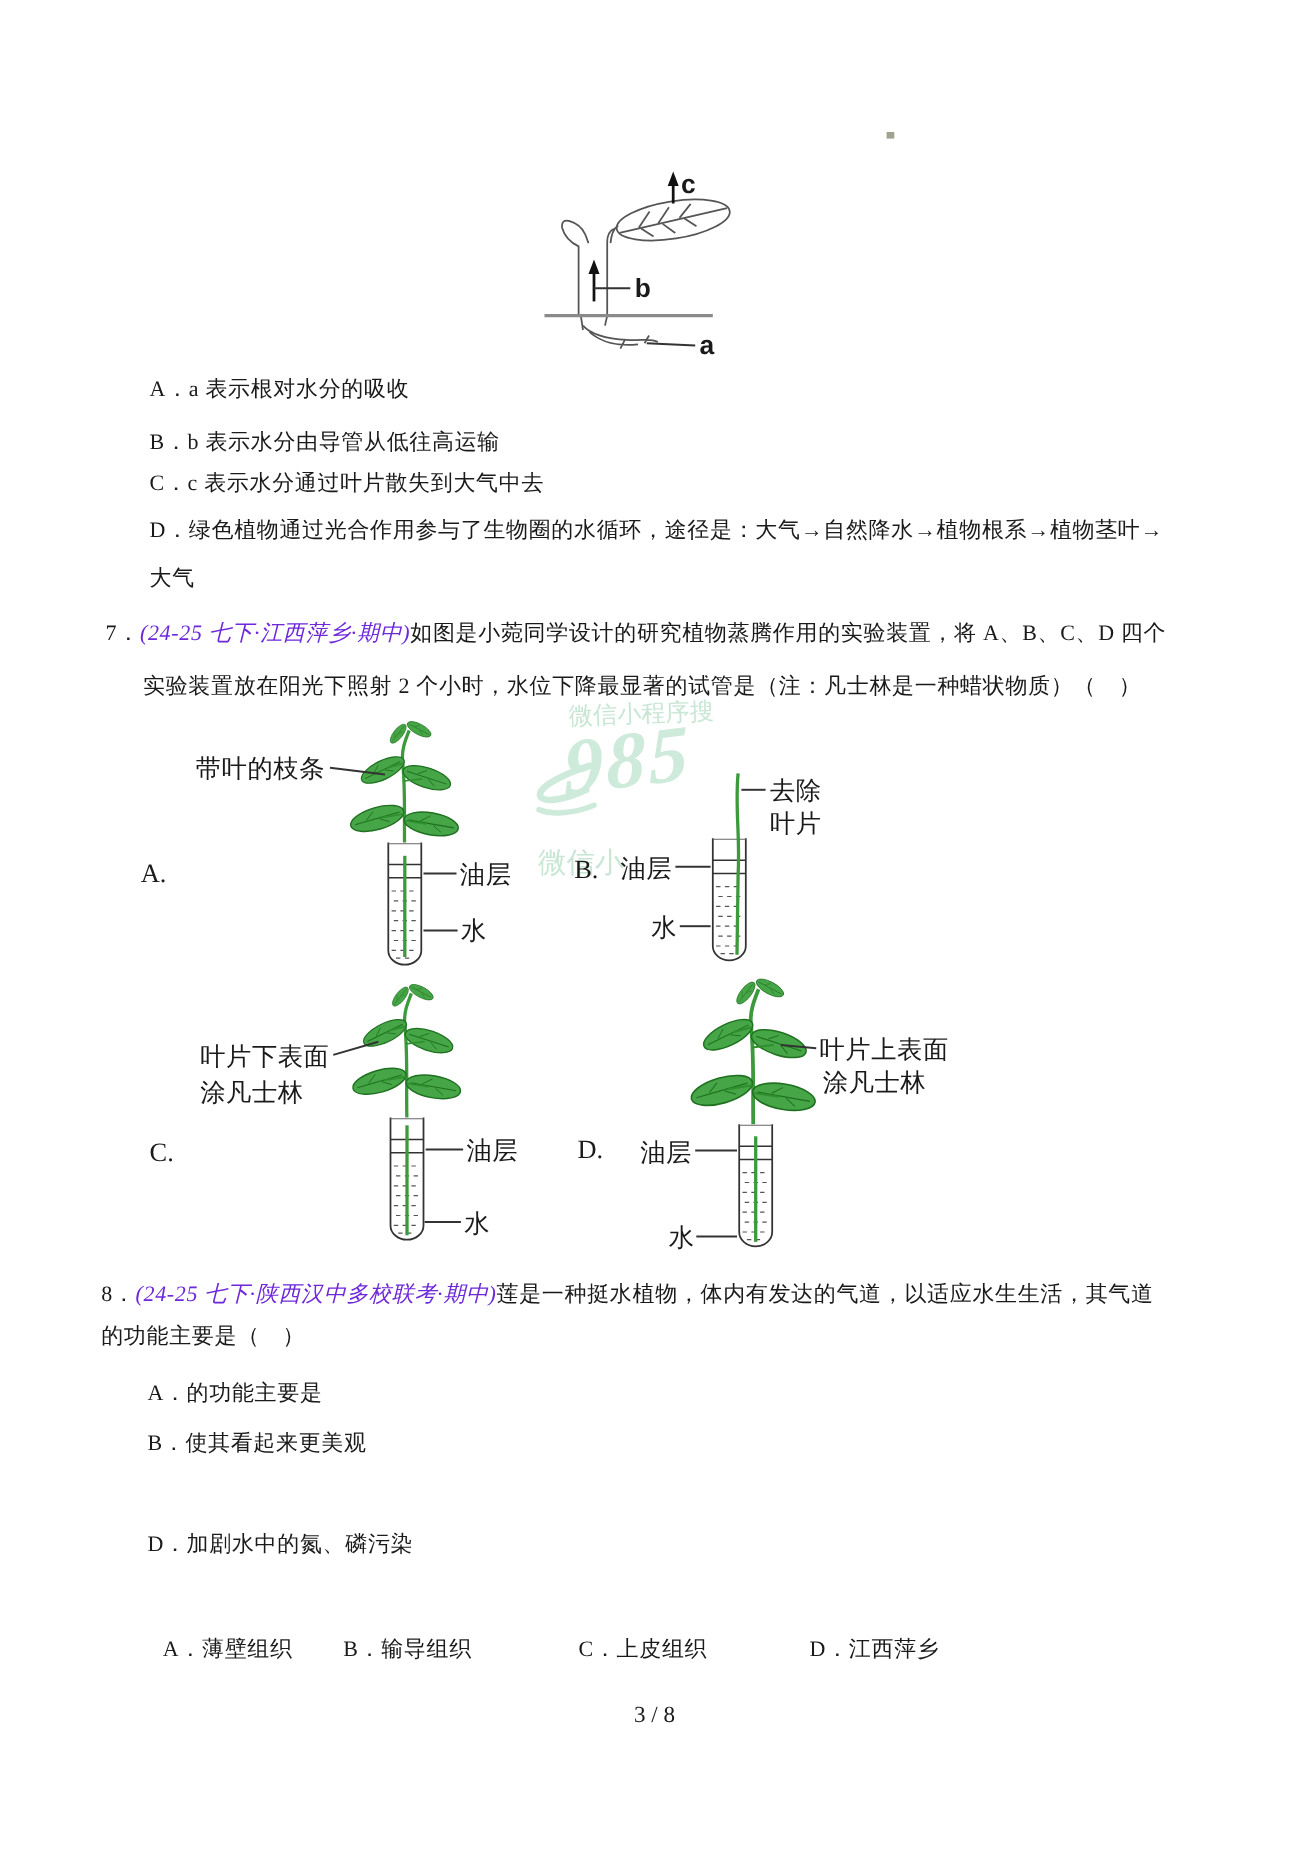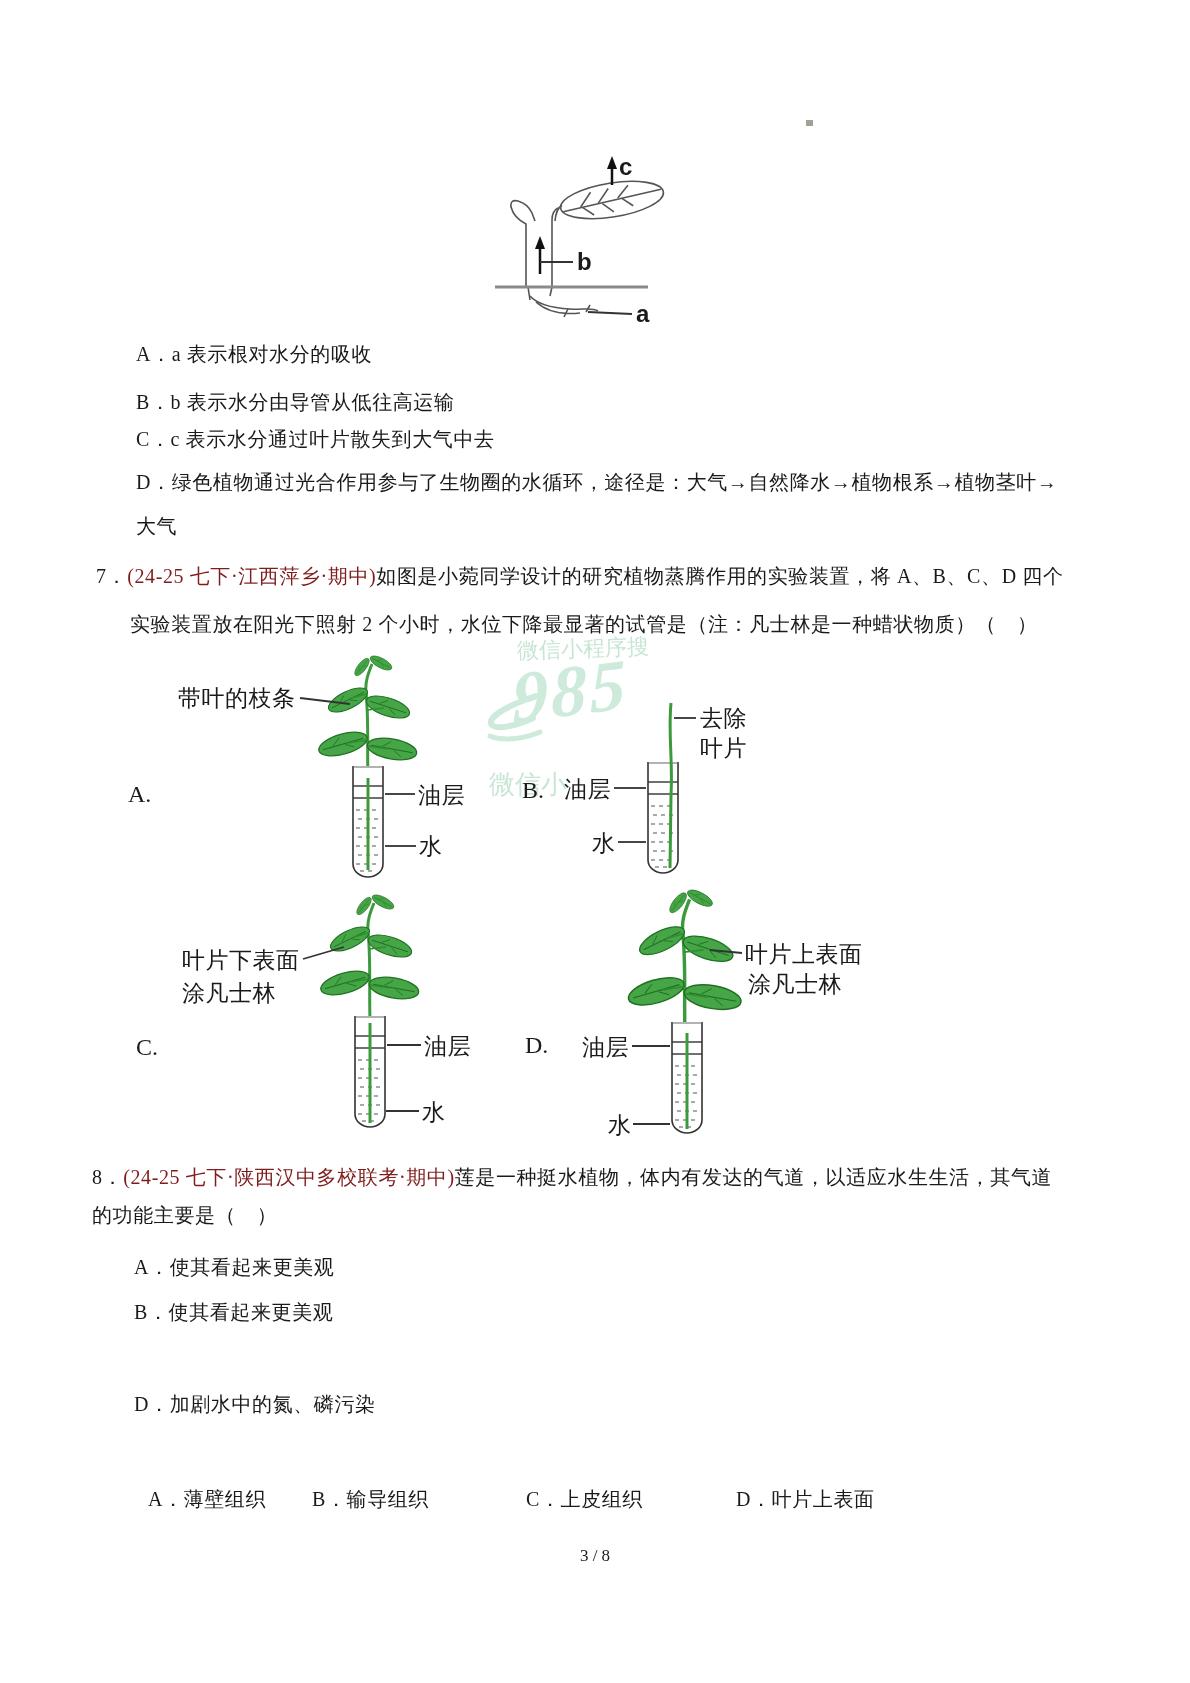--- a/index.html
+++ b/index.html
@@ -1,26 +1,26 @@
 <!DOCTYPE html>
 <html><head>
 <meta charset="utf-8">
 <style>
   html,body{margin:0;padding:0;background:#e8e8e8;}
   .page{position:relative;width:1190px;height:1683px;background:#ffffff;margin:0 auto;
         font-family:"Liberation Serif","DejaVu Serif",serif;color:#1a1a1a;overflow:hidden;}
   .row{position:absolute;font-size:20px;line-height:30px;letter-spacing:.6px;white-space:nowrap;z-index:3;}
-  .tag{color:#7f1d1d;}
+  .tag{color:#6d28d9;font-style:italic;}
   .wm{position:absolute;color:#c8e6d4;z-index:1;white-space:nowrap;user-select:none;}
   svg.dev{position:absolute;z-index:2;overflow:visible;}
   svg text{font-family:"Liberation Serif","DejaVu Serif",serif;fill:#1a1a1a;font-size:23px;letter-spacing:.5px;}
   svg text.letter{font-size:24px;letter-spacing:0;}
   svg text.small-letter{font-size:24px;font-weight:bold;font-family:"Liberation Sans","DejaVu Sans",sans-serif;}
   .dot{position:absolute;left:806px;top:120px;width:7px;height:6px;background:#90927f;opacity:.85;z-index:3;}
-  .footer{position:absolute;left:595px;top:1546px;transform:translateX(-50%);font-size:17px;z-index:3;}
+  .footer{position:absolute;left:595px;top:1546px;transform:translateX(-50%);font-size:21px;z-index:3;}
 </style>
 </head>
 <body>
 
 <div class="page">
 
   <div class="dot"></div>
 
   <div class="wm" style="left:517px;top:634px;font-size:22px;transform:rotate(-2deg);">微信小程序搜</div>
   <div class="wm" style="left:512px;top:650px;font-size:72px;font-weight:bold;font-style:italic;letter-spacing:3px;transform:rotate(-7deg) skewX(-6deg);color:#cdeada;">985</div>
@@ -165,24 +165,24 @@
     <text x="102" y="160">油层</text>
     <line x1="152" y1="151" x2="190" y2="151" stroke="#333" stroke-width="1.8"></line>
     <text x="128" y="238">水</text>
     <line x1="153" y1="229" x2="190" y2="229" stroke="#333" stroke-width="1.8"></line>
   </svg>
 
   <div class="row" style="left:92px;top:1162px;">
     <span>8．</span><span class="tag">(24-25 七下·陕西汉中多校联考·期中)</span><span>莲是一种挺水植物，体内有发达的气道，以适应水生生活，其气道</span>
   </div>
   <div class="row" style="left:92px;top:1200px;">的功能主要是（　）</div>
-  <div class="row" style="left:134px;top:1252px;">A．使其看起来更美观</div>
+  <div class="row" style="left:134px;top:1252px;">A．的功能主要是</div>
   <div class="row" style="left:134px;top:1297px;">B．使其看起来更美观</div>
   <div class="row" style="left:134px;top:1389px;">D．加剧水中的氮、磷污染</div>
 
   <div class="row" style="left:148px;top:1484px;">A．薄壁组织</div>
   <div class="row" style="left:312px;top:1484px;">B．输导组织</div>
   <div class="row" style="left:526px;top:1484px;">C．上皮组织</div>
-  <div class="row" style="left:736px;top:1484px;">D．叶片上表面</div>
+  <div class="row" style="left:736px;top:1484px;">D．江西萍乡</div>
 
   <div class="footer">3 / 8</div>
 
 </div>
 
 </body></html>

